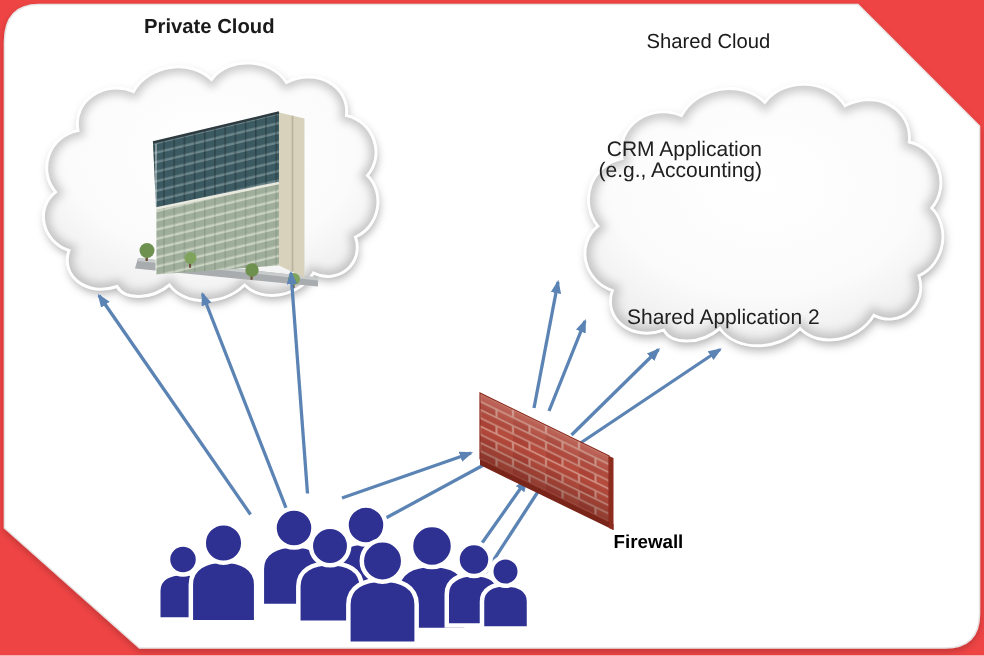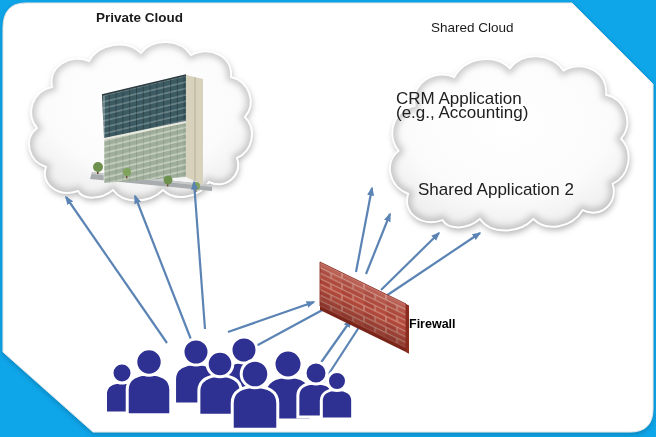--- a/index.html
+++ b/index.html
@@ -1,33 +1,33 @@
 <!DOCTYPE html>
 <html><head>
 <meta charset="utf-8">
 <style>
   html,body{margin:0;padding:0;background:#ffffff;}
   .stage{
     position:relative;width:656px;height:437px;overflow:hidden;
-    font-family:"Liberation Sans",sans-serif;background:#0ea5e9;text-decoration:underline;
+    font-family:"Liberation Sans",sans-serif;background:#ef4444;text-decoration:underline;
   }
   .stage svg{position:absolute;left:0;top:0;}
   .lbl{position:absolute;color:#1a1a1a;white-space:nowrap;}
   .cloud-title{font-size:13.5px;}
   .bold{font-weight:bold;}
-  .app{font-size:17px;line-height:14px;text-align:right;color:#202020;}
-  .firewall-lbl{font-size:12.5px;font-weight:bold;color:#000;}
+  .app{font-size:14px;line-height:14px;text-align:right;color:#202020;}
+  .firewall-lbl{font-size:12.5px;font-weight:bold;color:#000;margin-top:37px;}
   
   .pos-private-title{left:96px;top:10px;}
   .pos-public-title{left:431px;top:20px;}
   .pos-app0{left:396px;top:92px;width:112px;}
   .pos-app1{left:494px;top:112px;width:130px;}
   .pos-app2{left:393px;top:148px;}
   .pos-app3{left:489px;top:170px;}
-  .pos-app4{left:418px;top:183px;}
+  .pos-app4{left:418px;top:204px;}
   .pos-firewall{left:409px;top:317px;}
 </style>
 </head>
 <body>
 
 <div class="stage">
 
   <svg width="656" height="437" viewBox="0 0 656 437">
     <defs>
       <radialGradient id="cloudGrad" cx="50%" cy="38%" r="78%">

